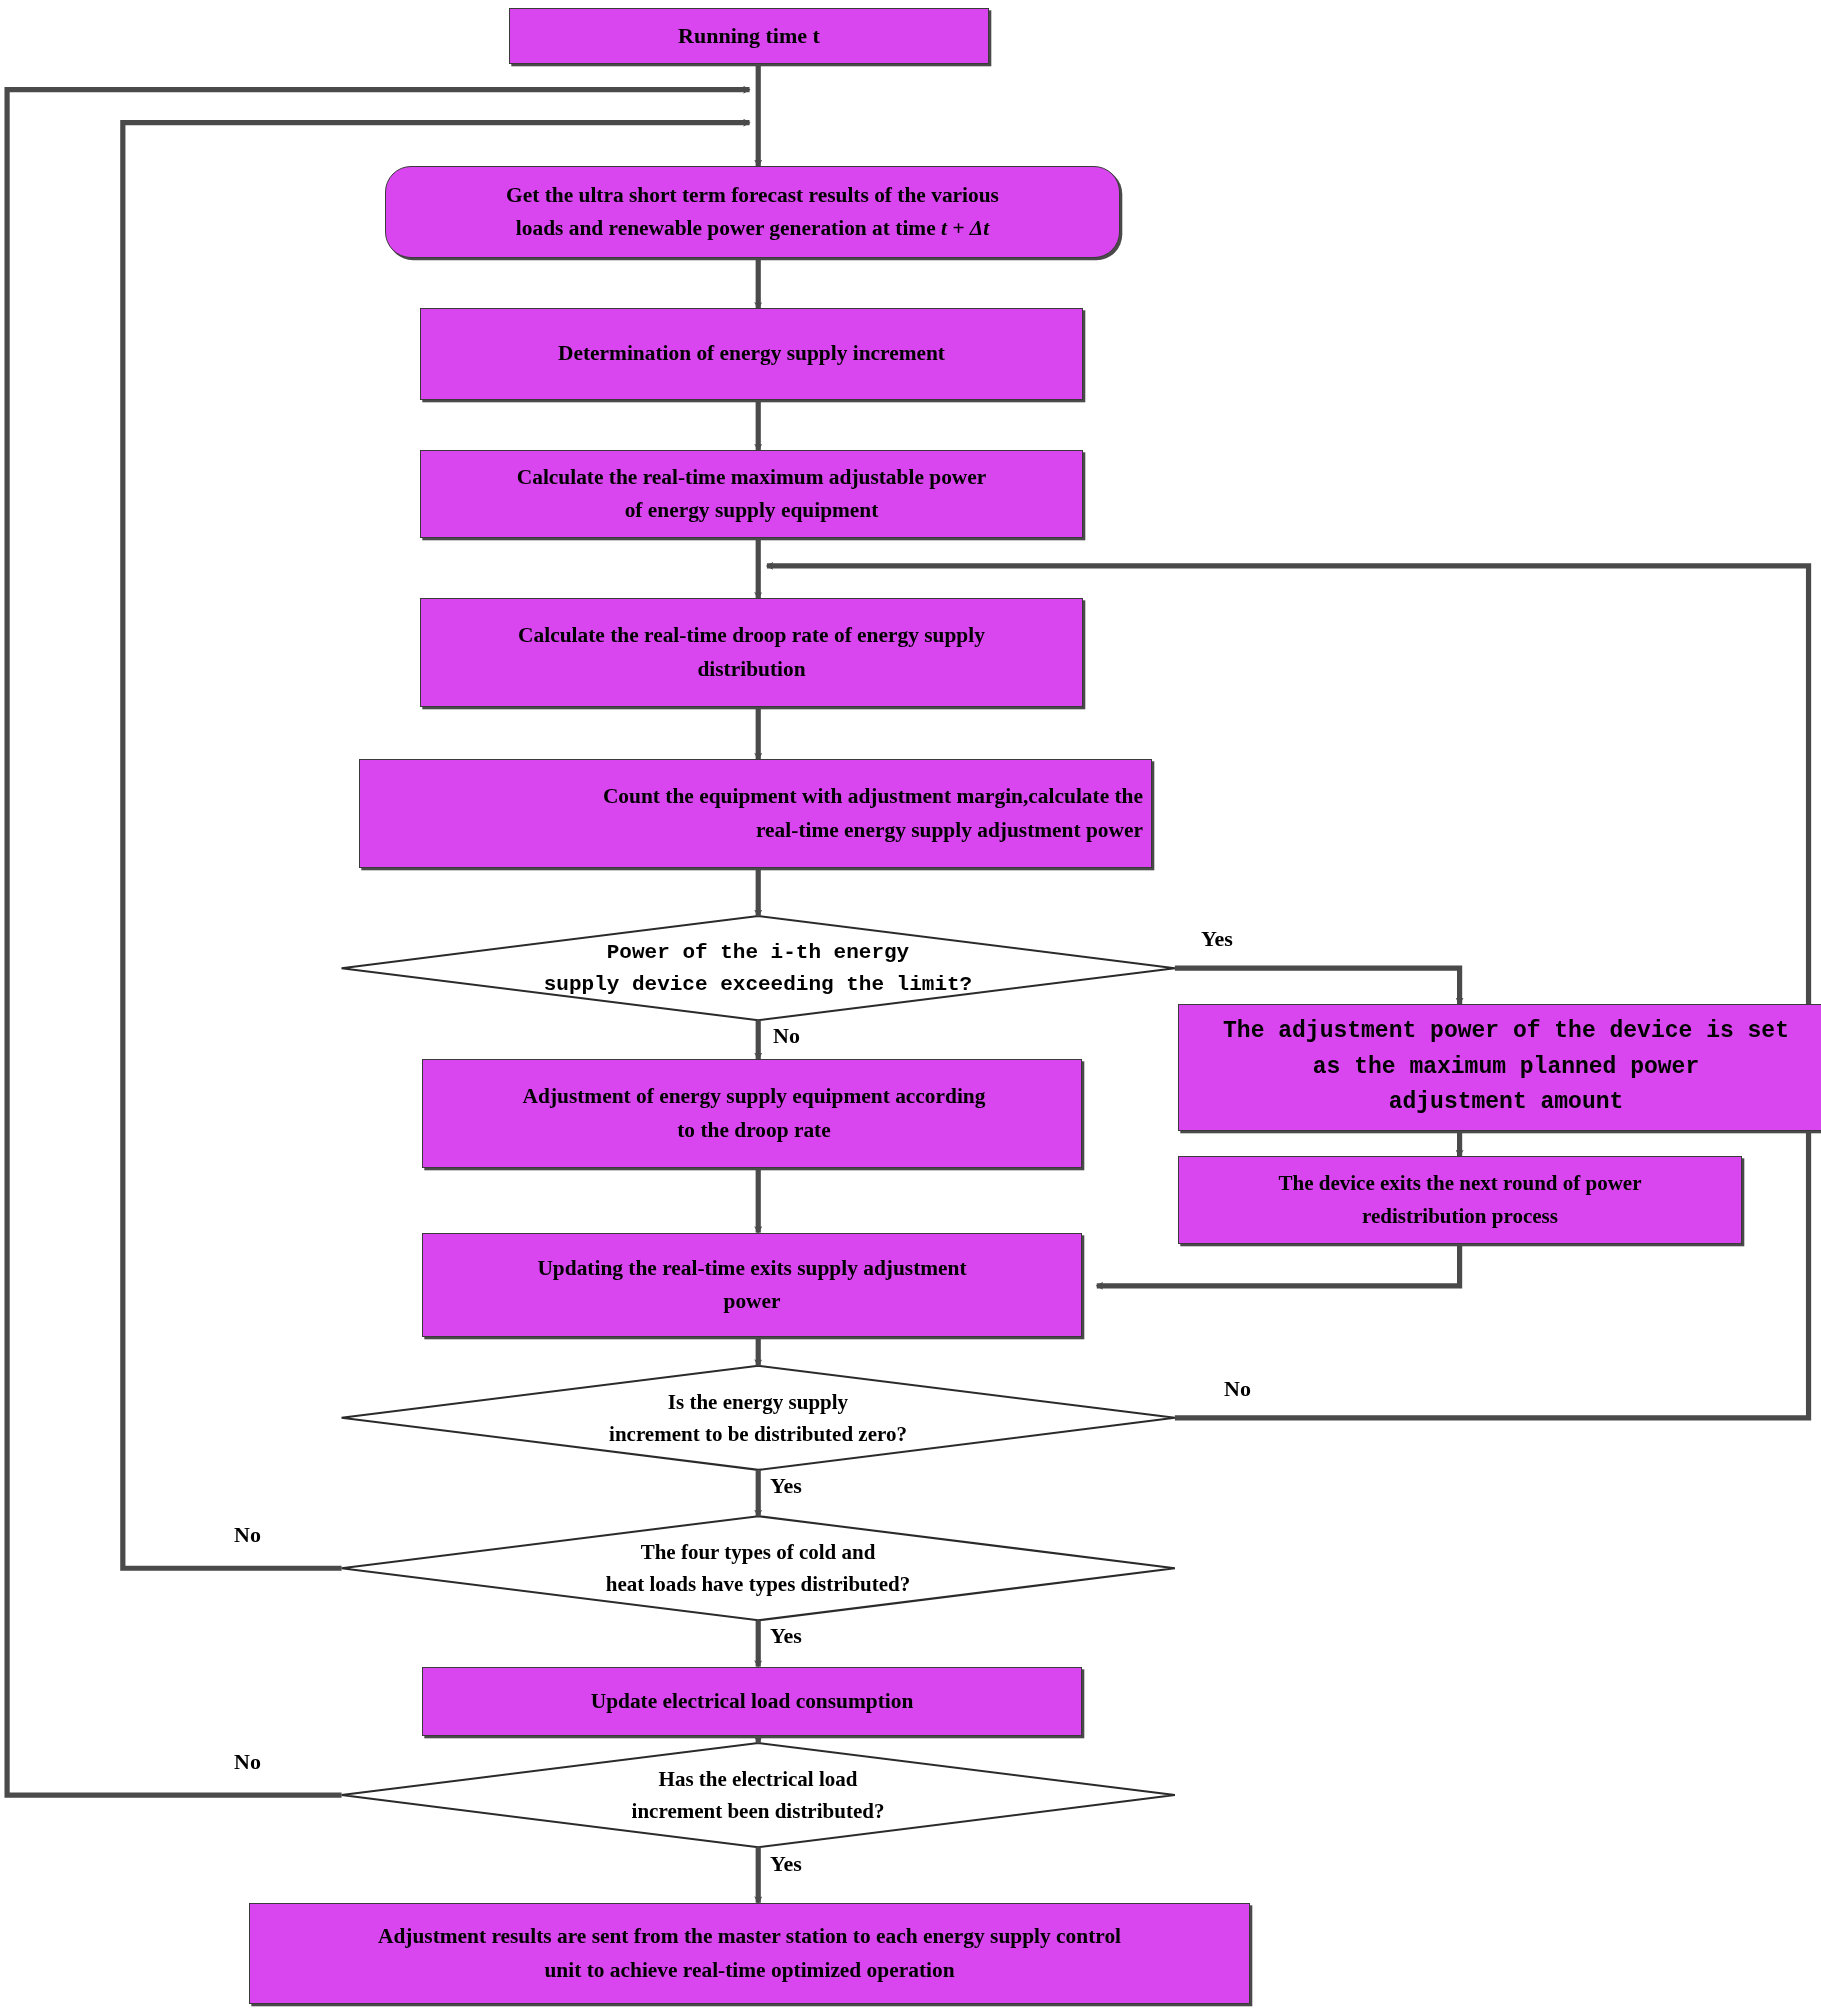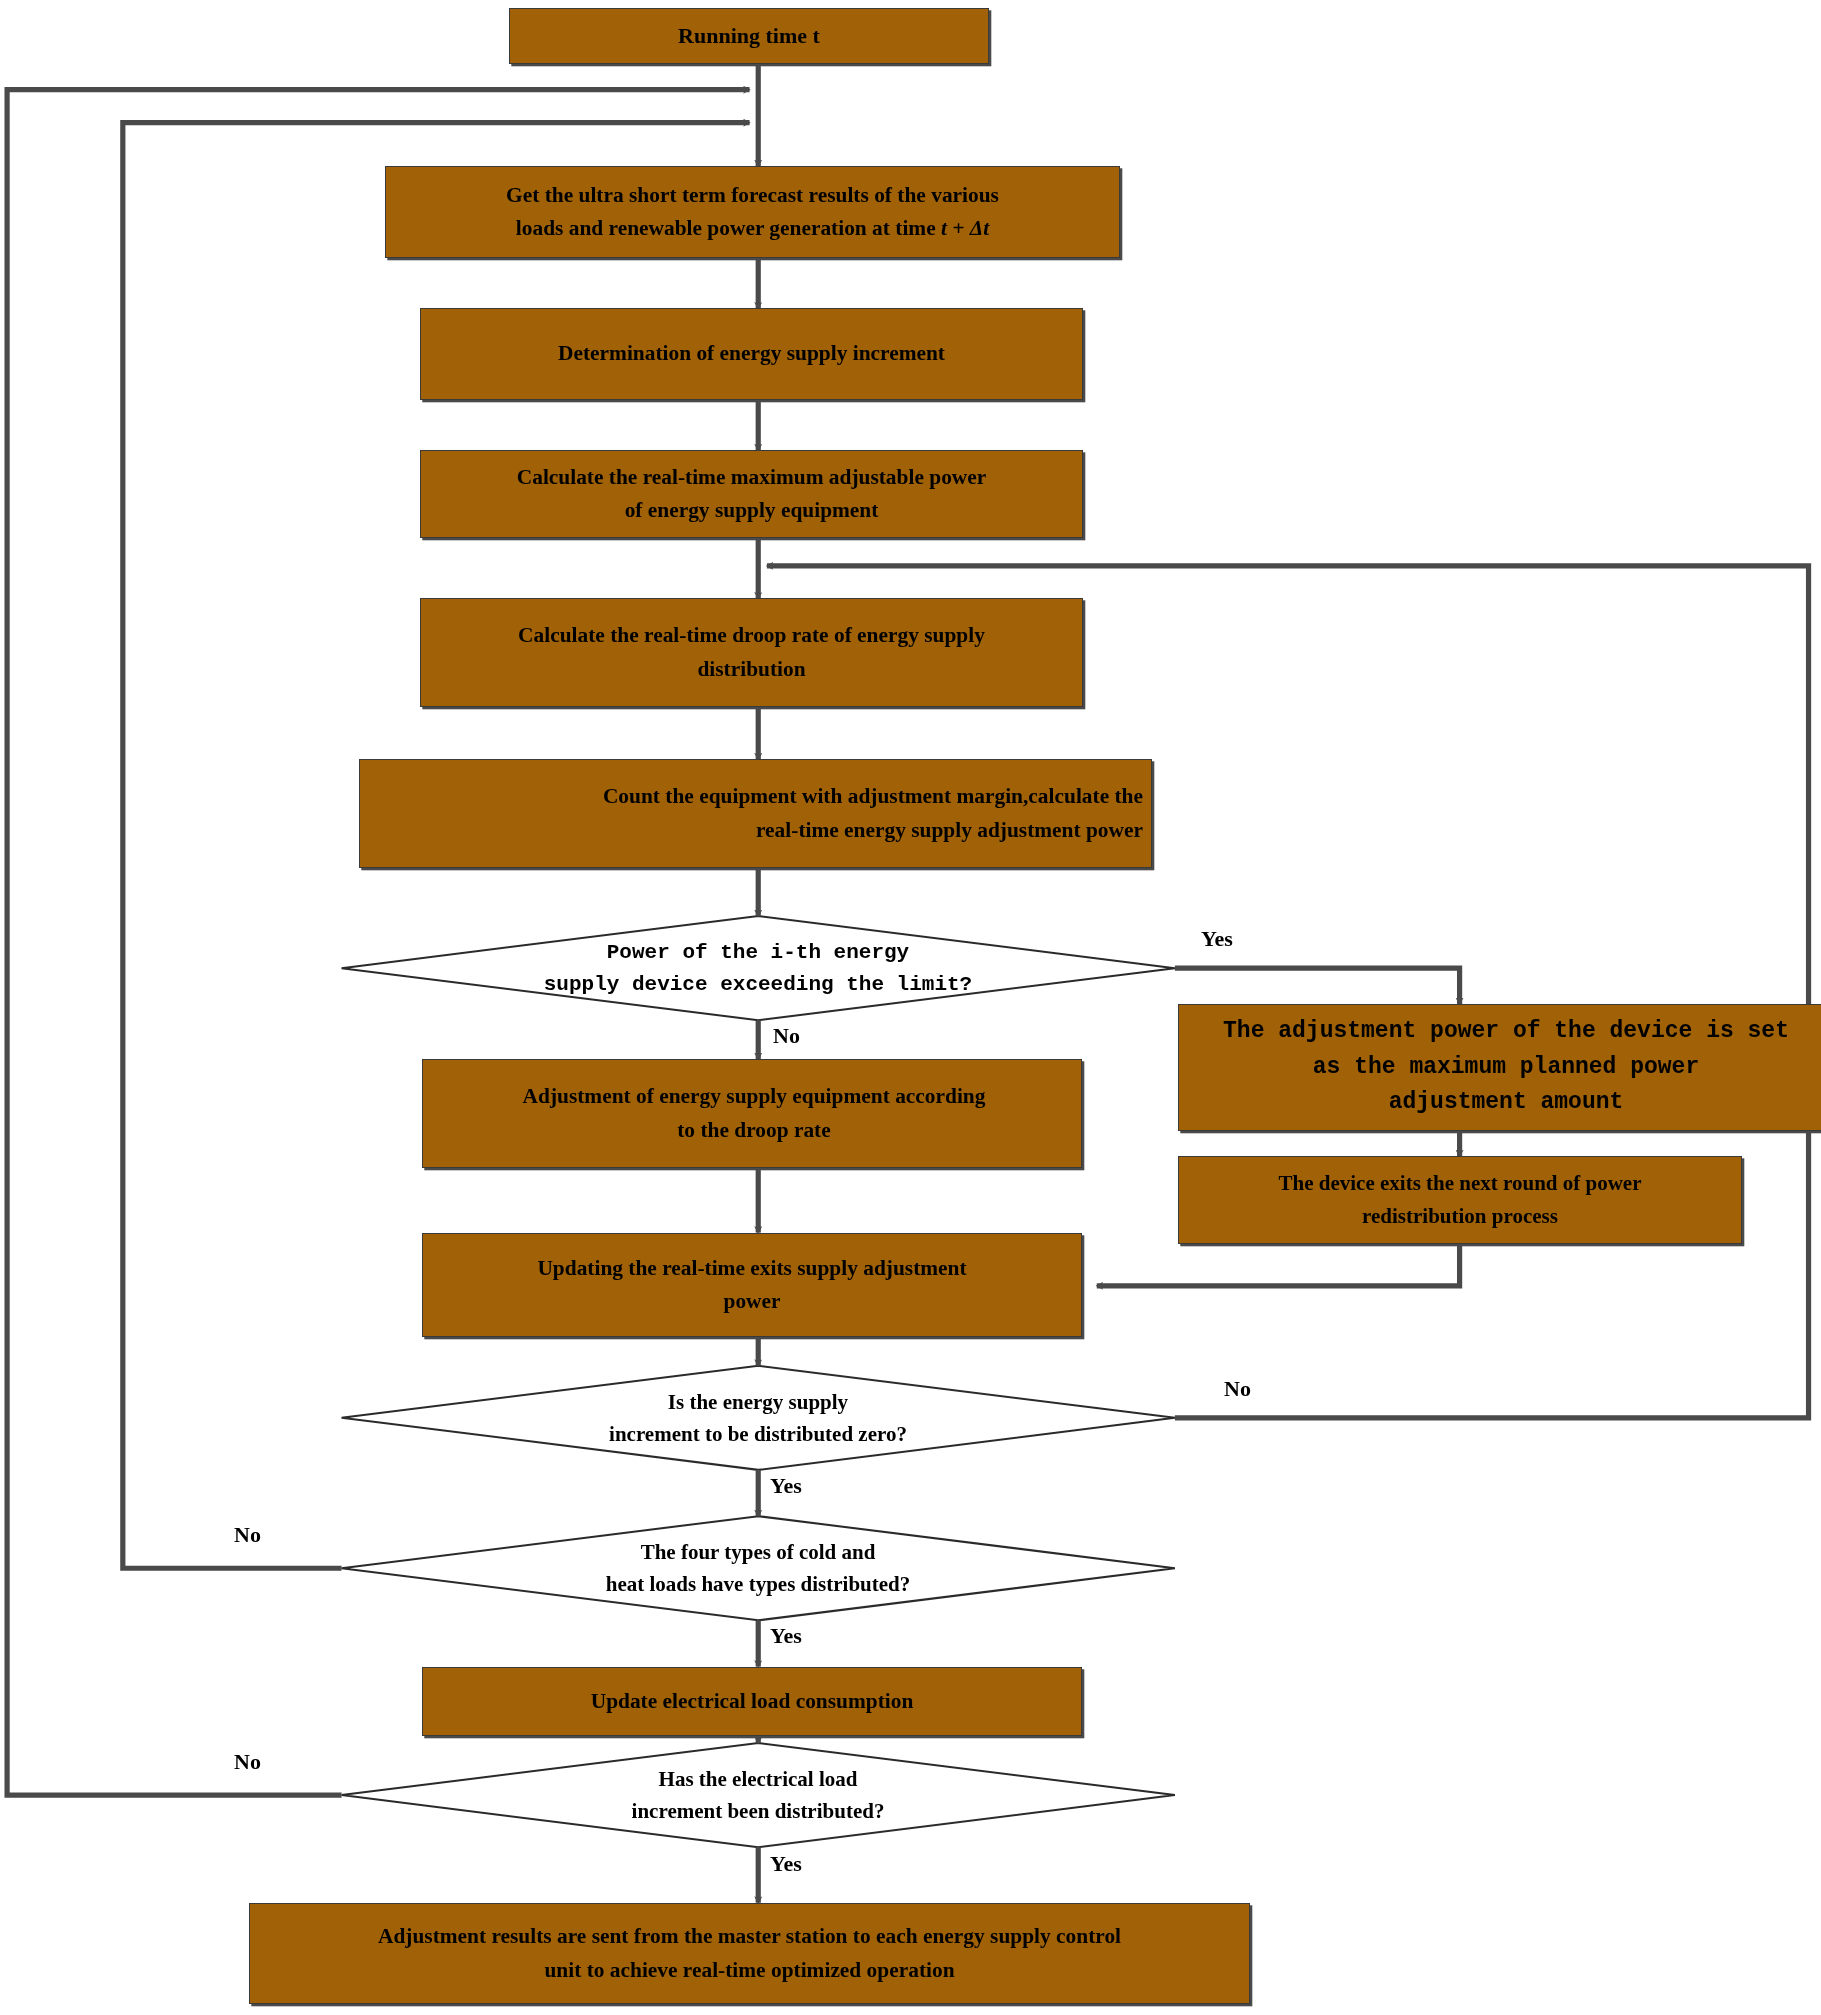--- a/index.html
+++ b/index.html
@@ -21,21 +21,21 @@
     left: 0;
     top: 0;
     width: 1822px;
     height: 2015px;
     pointer-events: none;
   }
   
   .node-box {
     position: absolute;
     box-sizing: border-box;
-    background: #a16207;
+    background: #d946ef;
     border: 1.7px solid #3a3a3a;
     box-shadow: 2.3px 2.3px 0 0 #4a4a4a;
     display: flex;
     align-items: center;
     justify-content: center;
     text-align: center;
     font-weight: bold;
     color: #000000;
     line-height: 1.55;
     padding: 2.3px 8px;
@@ -115,21 +115,21 @@
       <path d="M590,2710 L212,2710 L212,212 L1295,212" marker-end="url(#arrowThick)"></path>
 
       <path d="M590,3102 L12,3102 L12,155 L1295,155" marker-end="url(#arrowThick)"></path>
     </g>
   </svg>
 
   <div class="node-box" style="left:509px; top:8px; width:480px; height:56px; font-size:22px;">
     <span class="txt">Running time t</span>
   </div>
 
-  <div class="node-box" style="left:385px; top:166px; width:735px; height:92px; font-size:21.4px;">
+  <div class="node-box" style="left:385px; top:166px; width:735px; height:92px; font-size:21.4px;border-radius:26px;">
     <span class="txt">
       <span>Get the ultra short term forecast results of the various</span><br>
       <span>loads and renewable power generation at time </span><span class="ital">t + Δt</span>
     </span>
   </div>
 
   <div class="node-box" style="left:420px; top:308px; width:663px; height:92px; font-size:21.4px;">
     <span class="txt">Determination of energy supply increment</span>
   </div>
 

